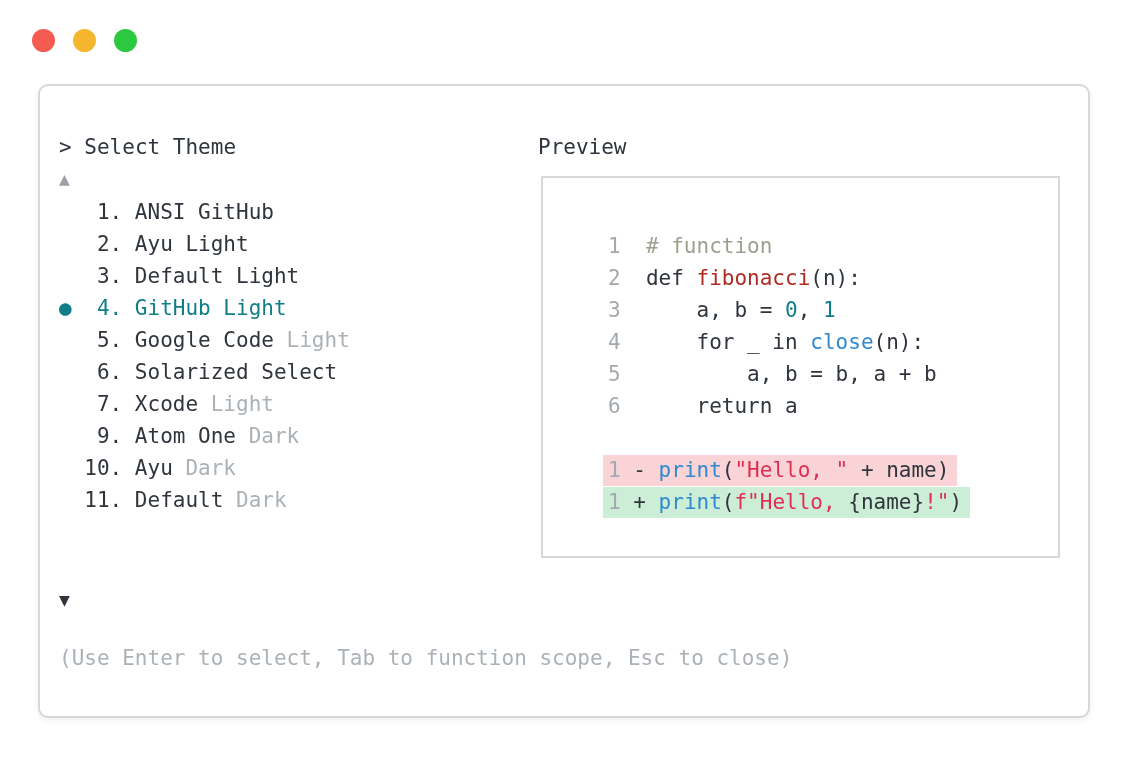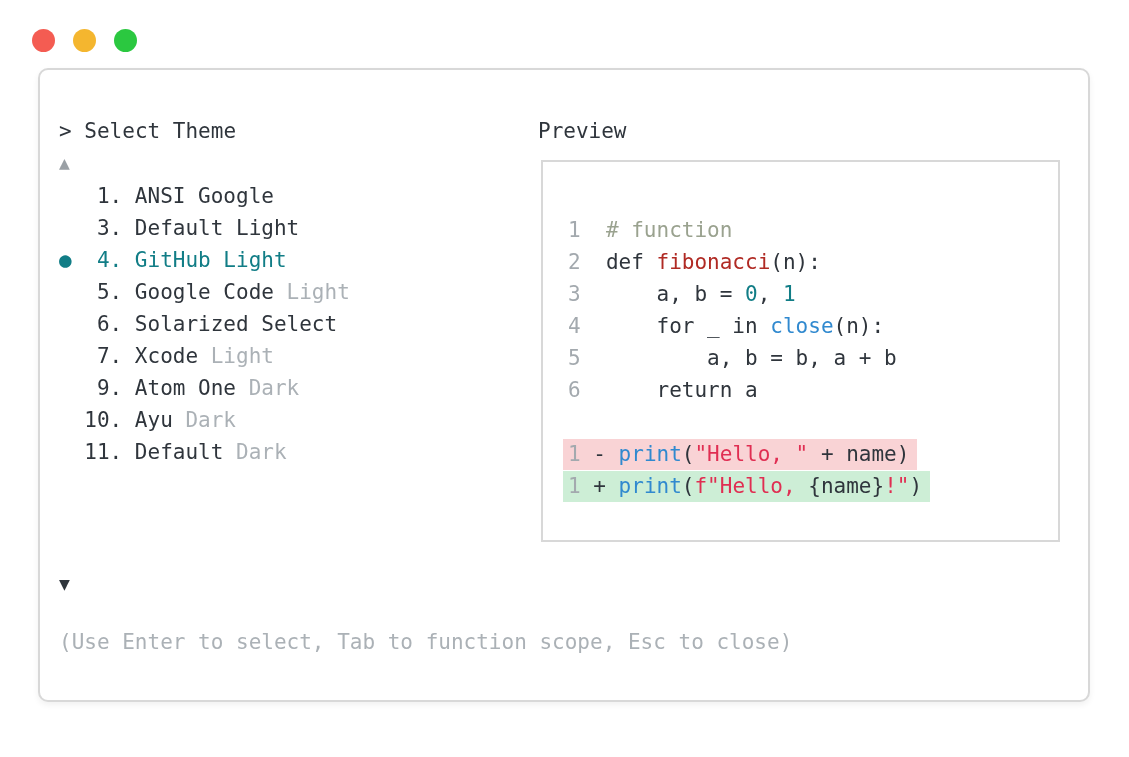--- a/index.html
+++ b/index.html
@@ -13,21 +13,21 @@
   html,body{width:1129px;height:757px;background:#ffffff;overflow:hidden;}
   body{font-family:"DejaVu Sans Mono","Liberation Mono",monospace;font-size:21px;color:var(--text);}
 
   .traffic{position:absolute;left:32px;top:29px;display:flex;gap:18px;}
   .dot{width:23px;height:23px;border-radius:50%;}
   .dot.r{background:var(--traffic_red);}
   .dot.y{background:var(--traffic_yellow);}
   .dot.g{background:var(--traffic_green);}
 
   .window{
-    position:absolute;left:38px;top:68px;width:1052px;height:634px;
+    position:absolute;left:38px;top:84px;width:1052px;height:634px;
     background:#fff;border:2px solid var(--border);border-radius:10px;
     box-shadow:0 3px 6px rgba(0,0,0,0.06);
   }
 
   .prompt{position:absolute;left:19px;top:45px;line-height:32px;white-space:pre;}
   .preview-label{position:absolute;left:498px;top:45px;line-height:32px;}
 
   .scroll-arrow{position:absolute;left:19px;line-height:32px;font-size:18px;cursor:default;}
   .scroll-up{top:77px;color:var(--arrow_up);}
   .scroll-down{top:498px;color:var(--text);}
@@ -40,21 +40,21 @@
   .trow .muted-part{color:var(--muted);}
   .trow.selected .num,.trow.selected .name{color:var(--teal);}
 
   .help{position:absolute;left:19px;top:556px;line-height:32px;color:var(--muted);white-space:pre;}
 
   .preview-box{
     position:absolute;left:501px;top:90px;width:519px;height:382px;
     border:2px solid var(--border);background:#fff;
   }
   .code{position:absolute;left:25px;top:52px;}
-  .cl{line-height:32px;white-space:pre;}
+  .cl{line-height:32px;white-space:pre;margin-left:40px;}
   .hl{display:inline-block;line-height:25px;padding:3px 8px 3px 5px;margin-left:-5px;}
   .cl.removed .hl{background:var(--removed_bg);}
   .cl.added .hl{background:var(--added_bg);}
 
   .tk-ln{color:var(--line_number);}
   .tk-d{color:var(--text);text-align:right;}
   .tk-com{color:var(--comment);}
   .tk-fn{color:var(--function_red);}
   .tk-num{color:var(--teal);}
   .tk-bl{color:var(--blue);}
@@ -71,21 +71,22 @@
 
 <div class="window">
 
   <div class="prompt"><span>&gt;</span><span> </span><span>Select Theme</span></div>
 
   <div class="preview-label">Preview</div>
 
   <div class="scroll-arrow scroll-up">▲</div>
 
   <div class="theme-list">
-      <div class="trow"><span class="marker"></span><span class="num">1.</span><span class="name">ANSI Google</span></div>
+      <div class="trow"><span class="marker"></span><span class="num">1.</span><span class="name">ANSI GitHub</span></div>
+      <div class="trow"><span class="marker"></span><span class="num">2.</span><span class="name">Ayu Light</span></div>
       <div class="trow"><span class="marker"></span><span class="num">3.</span><span class="name">Default Light</span></div>
       <div class="trow selected"><span class="marker">●</span><span class="num">4.</span><span class="name">GitHub Light</span></div>
       <div class="trow"><span class="marker"></span><span class="num">5.</span><span class="name">Google Code<span class="muted-part"> Light</span></span></div>
       <div class="trow"><span class="marker"></span><span class="num">6.</span><span class="name">Solarized Select</span></div>
       <div class="trow"><span class="marker"></span><span class="num">7.</span><span class="name">Xcode<span class="muted-part"> Light</span></span></div>
       <div class="trow"><span class="marker"></span><span class="num">9.</span><span class="name">Atom One<span class="muted-part"> Dark</span></span></div>
       <div class="trow"><span class="marker"></span><span class="num">10.</span><span class="name">Ayu<span class="muted-part"> Dark</span></span></div>
       <div class="trow"><span class="marker"></span><span class="num">11.</span><span class="name">Default<span class="muted-part"> Dark</span></span></div>
     </div>
 

